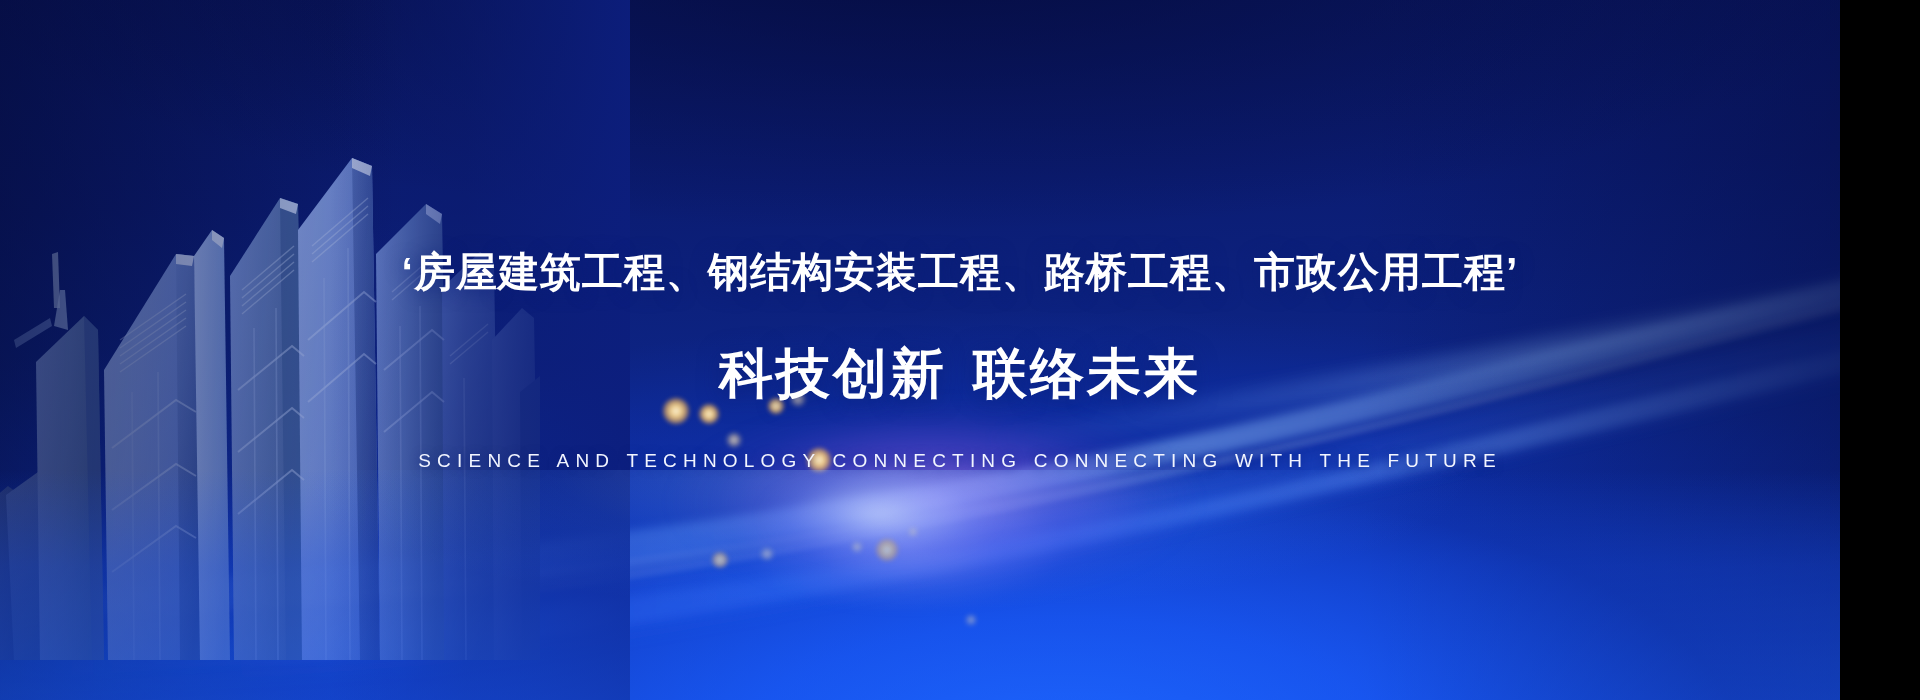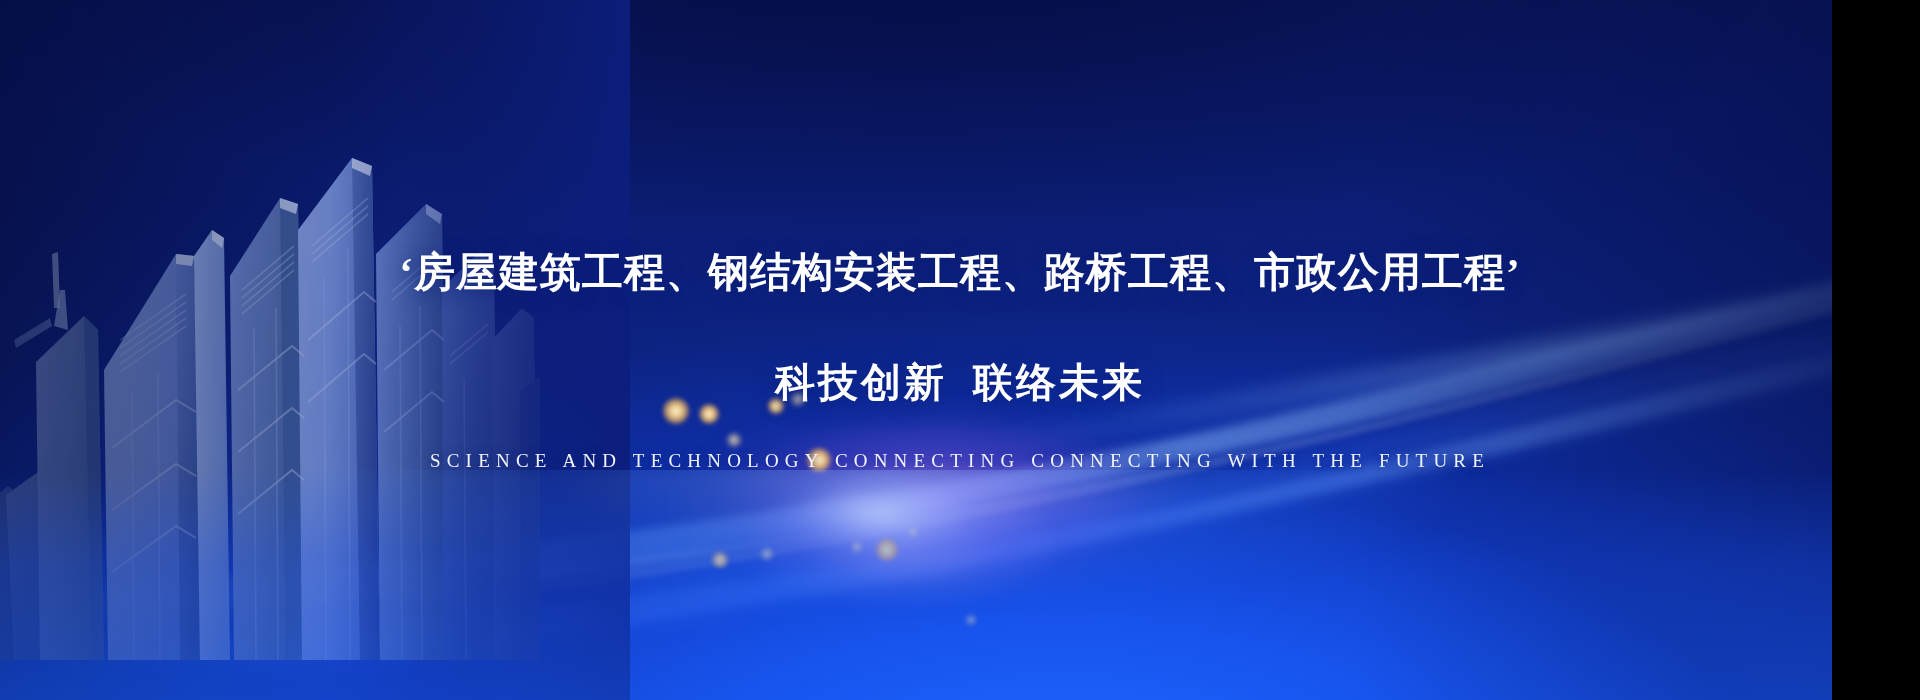--- a/index.html
+++ b/index.html
@@ -6,26 +6,27 @@
   html, body {
     margin: 0;
     padding: 0;
     background: #000;
   }
   #banner {
     position: relative;
     width: 1832px;
     height: 700px;
     overflow: hidden;
-    font-family: Liberation Serif, serif;
+    font-family: Liberation Sans, sans-serif;
     
     background:
       radial-gradient(ellipse 1500px 620px at 58% 108%, #1f6bff 0%, #1650e6 22%, #0e2fa8 45%, rgba(12,28,120,0) 72%),
       radial-gradient(ellipse 1200px 500px at 10% 100%, #1448cf 0%, rgba(16,48,170,0.55) 38%, rgba(10,26,110,0) 70%),
       linear-gradient(178deg, #0a1763 0%, #0b1c72 28%, #0d2484 52%, #0f2da0 70%, #1540c8 86%, #1a58ee 100%);
+    padding-left: 8px;
   }
 
   
   .layer { position: absolute; pointer-events: none; }
 
   #vignette-top {
     inset: 0;
     background: radial-gradient(ellipse 1400px 420px at 50% -10%, rgba(4,10,58,0.85) 0%, rgba(5,12,64,0.35) 45%, rgba(0,0,0,0) 72%);
   }
   #vignette-sides {
@@ -97,22 +98,22 @@
     left: 0; top: 245px; width: 1920px;
     font-size: 41px;
     font-weight: 700;
     color: #ffffff;
     letter-spacing: 1px;
     white-space: nowrap;
     text-shadow: 0 2px 18px rgba(10,30,120,0.75);
   }
   #headline-secondary {
     position: absolute;
-    left: 0; top: 355px; width: 1920px;
-    font-size: 40px;
+    left: 0; top: 338px; width: 1920px;
+    font-size: 54px;
     font-weight: 700;
     color: #ffffff;
     letter-spacing: 3px;
     white-space: nowrap;
     text-shadow: 0 2px 22px rgba(10,30,120,0.8);
   }
   #headline-secondary .gap { display: inline-block; width: 26px; }
   #subtitle-en {
     position: absolute;
     left: 0; top: 450px; width: 1920px;

